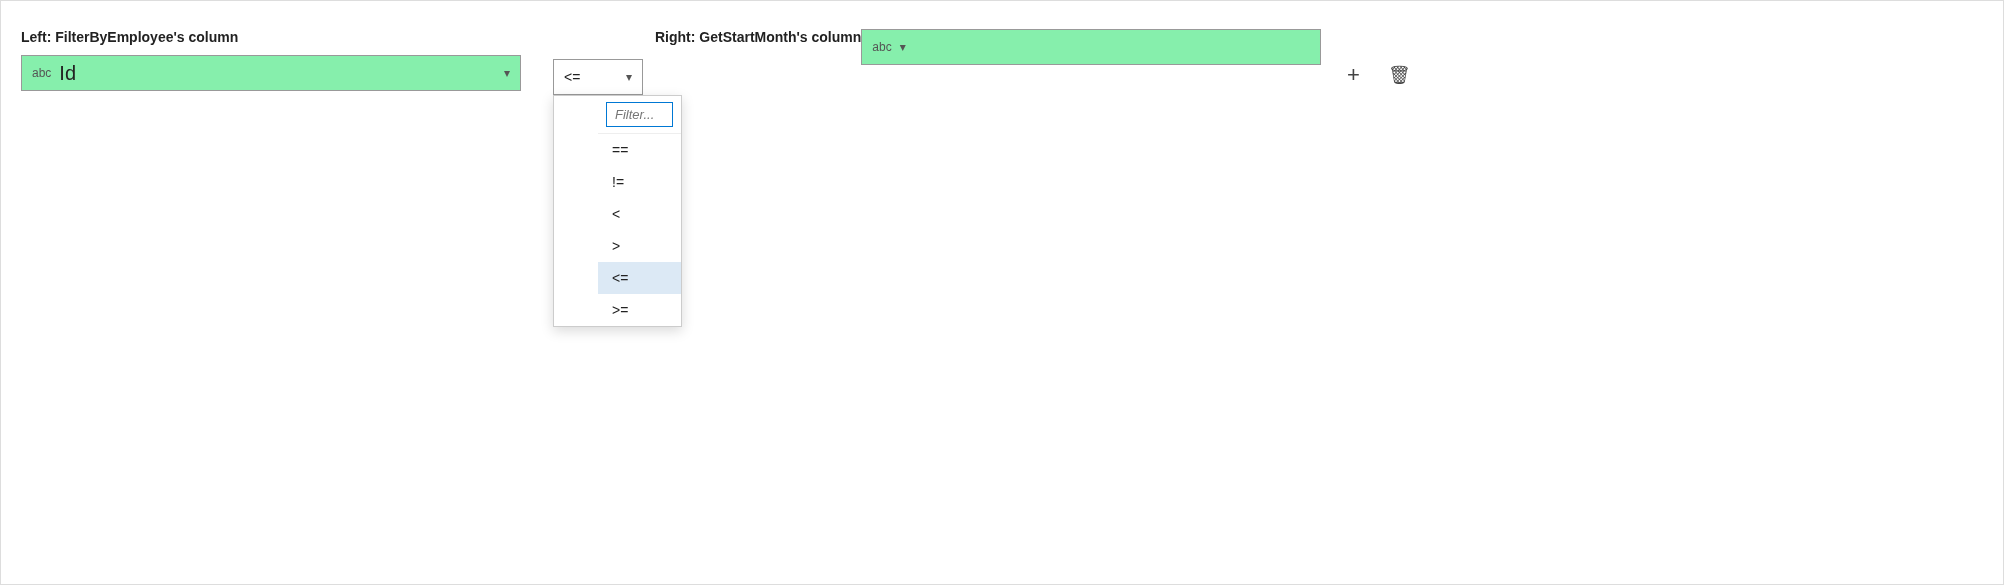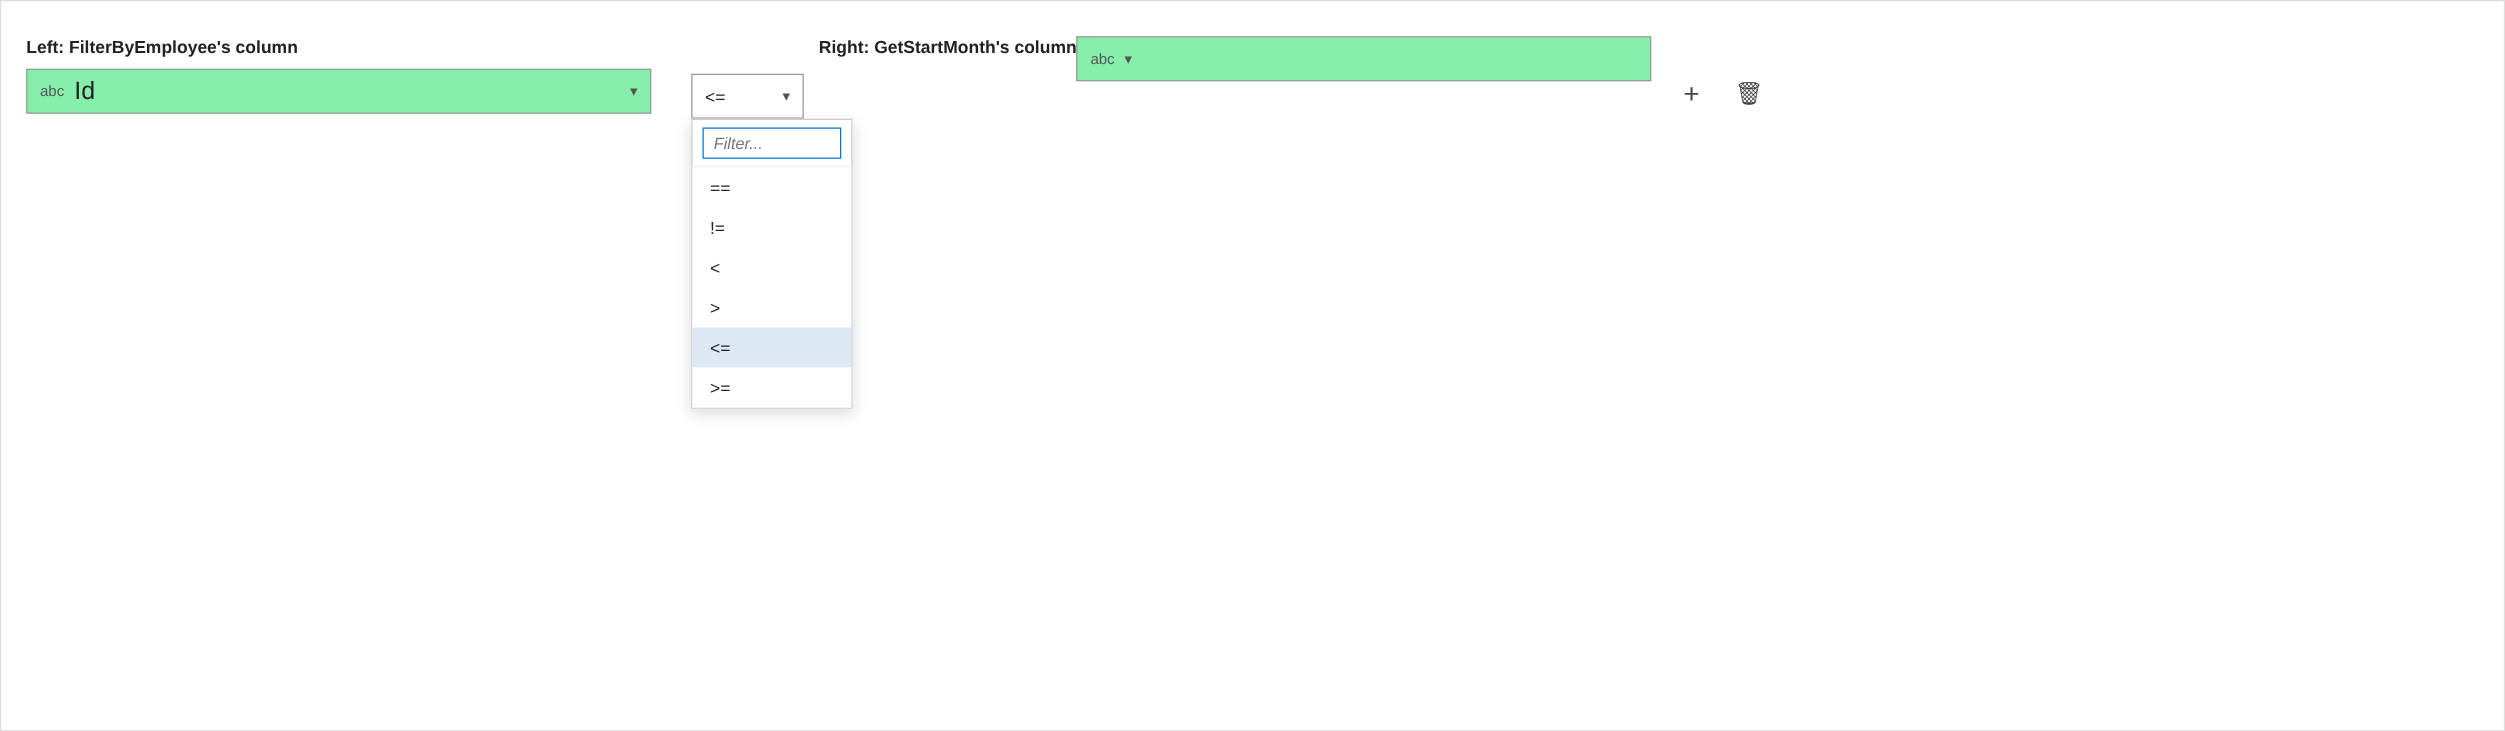--- a/index.html
+++ b/index.html
@@ -118,20 +118,21 @@
       position: absolute;
       top: 66px;
       left: 0;
       width: 129px;
       background: #fff;
       border: 1px solid #ccc;
       box-shadow: 0 4px 12px rgba(0,0,0,0.15);
       z-index: 100;
       display: flex;
       flex-direction: column;
+      padding-left: 44px;
     }
 
     .filter-input-wrapper {
       padding: 6px 8px;
       border-bottom: 1px solid #eee;
     }
 
     .filter-input {
       width: 100%;
       border: 1px solid #0078d4;

